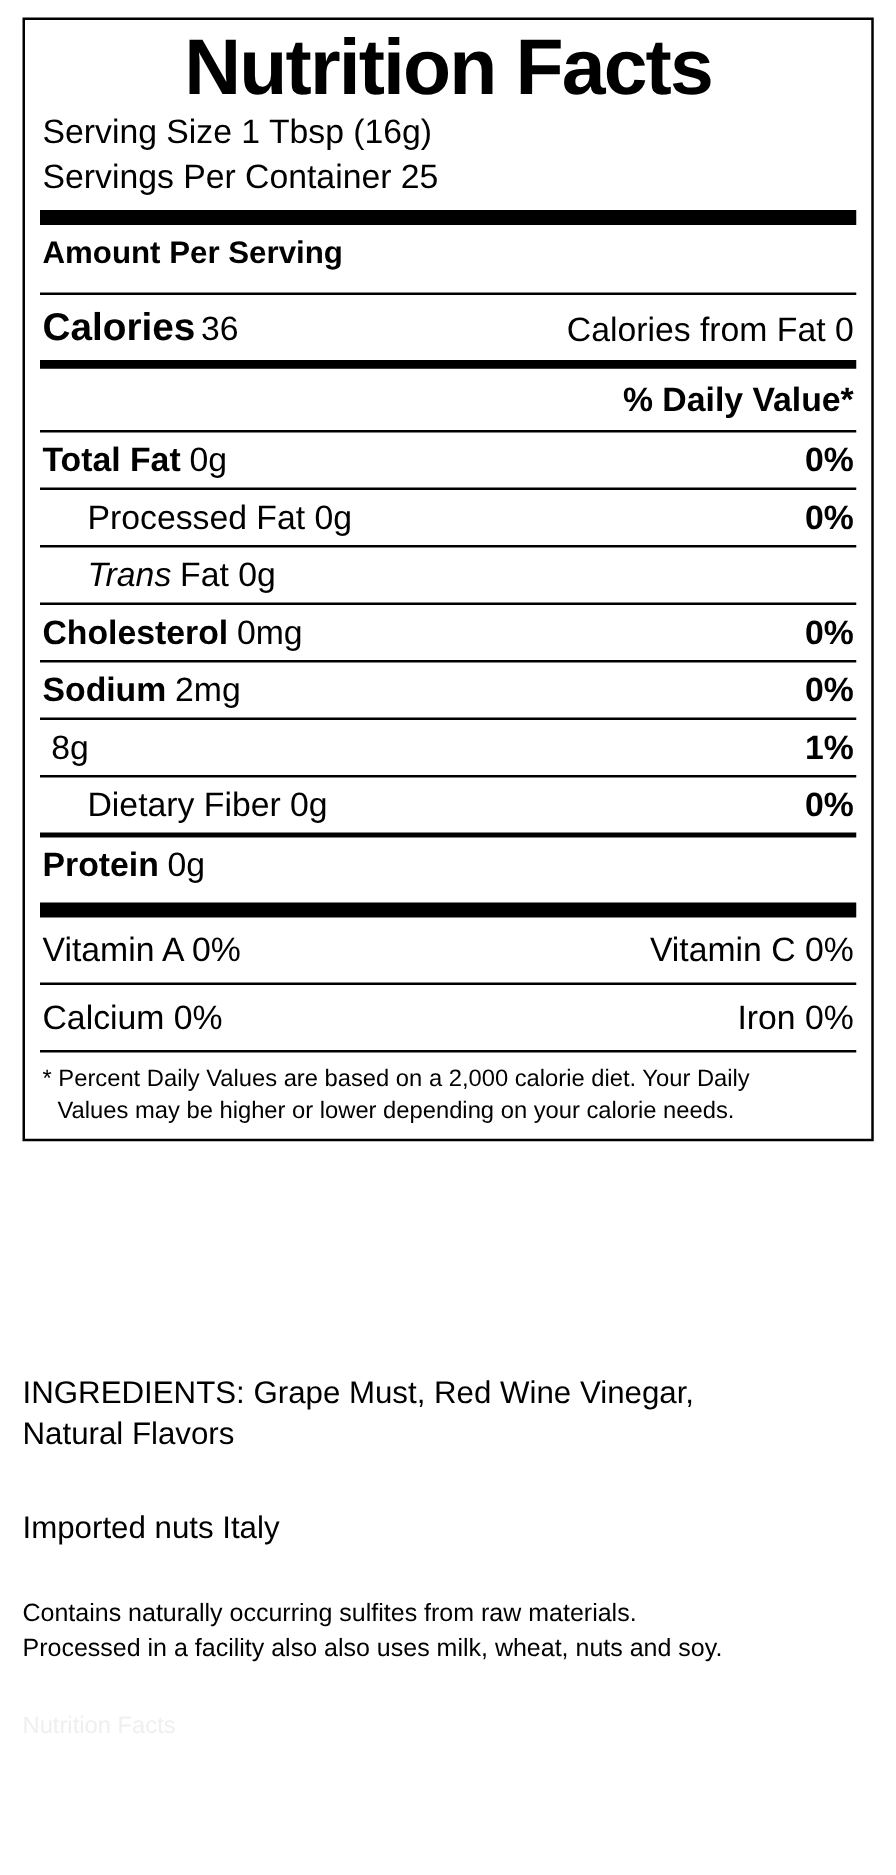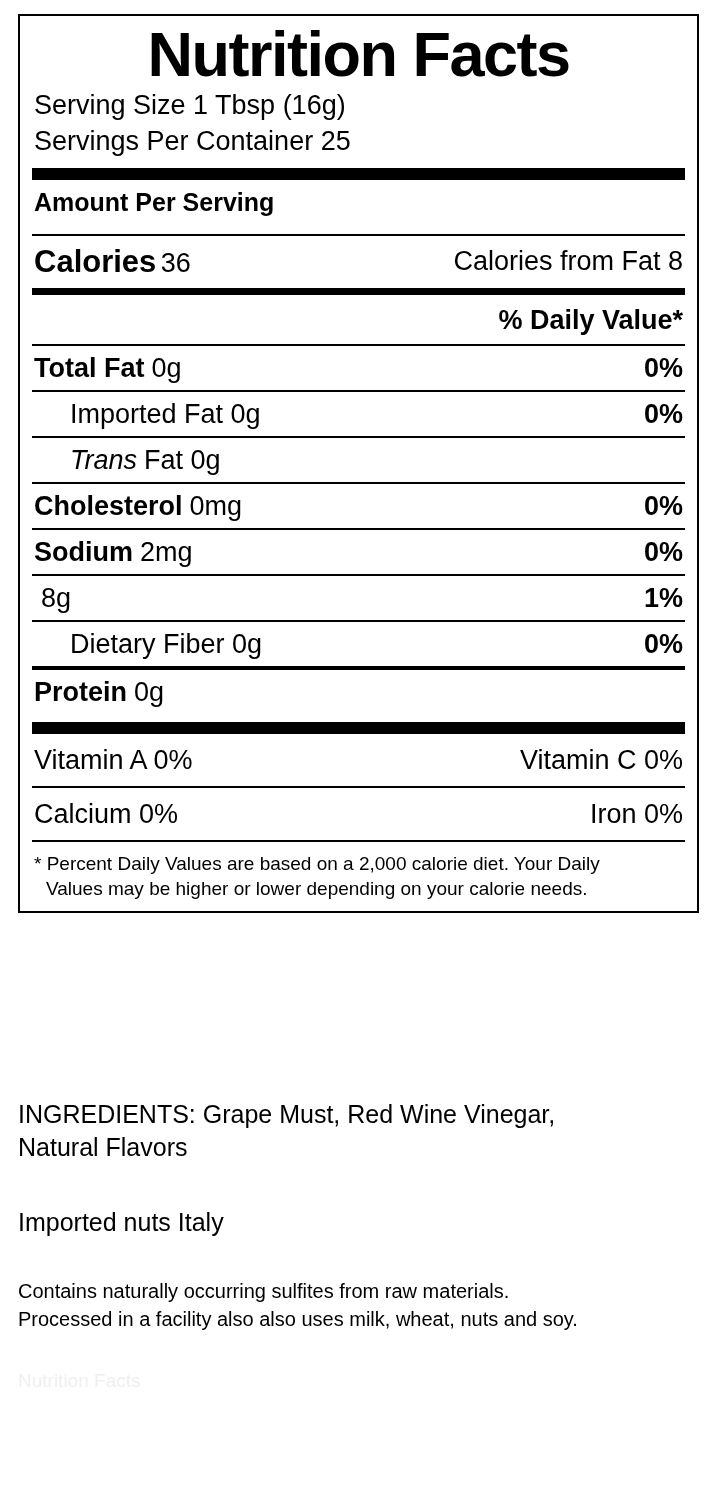--- a/index.html
+++ b/index.html
@@ -81,21 +81,21 @@
   .row .gap { display: inline-block; width: 7px; }
 
   .amount-row {
     font-size: 25px;
     font-weight: bold;
     padding: 10px 2px 19px 2px;
   }
 
   .cal-row {
     display: flex;
-    align-items: center;
+    align-items: flex-end;
     justify-content: space-between;
     padding: 8px 2px 8px 2px;
   }
   .cal-label {
     font-size: 31px;
     font-weight: bold;
   }
   .cal-value {
     font-size: 27px;
     font-weight: normal;
@@ -181,42 +181,42 @@
     </div>
 
     <div class="rule-thin"></div>
 
     <div class="cal-row">
       <span class="left">
         <span class="cal-label">Calories</span>
         <span class="gap"></span>
         <span class="cal-value">36</span>
       </span>
-      <span class="cal-right">Calories from Fat  8</span>
+      <span class="cal-right">Calories from Fat  0</span>
     </div>
 
     <div class="rule-med"></div>
 
     <div class="dv-row">% Daily Value*</div>
 
     <div class="rule-thin"></div>
 
     <div class="row">
       <span class="left">
         <span class="b">Total Fat</span>
         <span class="gap"></span>
         <span>0g</span>
       </span>
       <span class="right">0%</span>
     </div>
 
     <div class="rule-thin"></div>
 
     <div class="row indent1">
-      <span class="left">Imported Fat 0g</span>
+      <span class="left">Processed Fat 0g</span>
       <span class="right">0%</span>
     </div>
 
     <div class="rule-thin"></div>
 
     <div class="row indent1b">
       <span class="left">
         <span class="italic">Trans</span>
         <span class="gap"></span>
         <span>Fat 0g</span>

